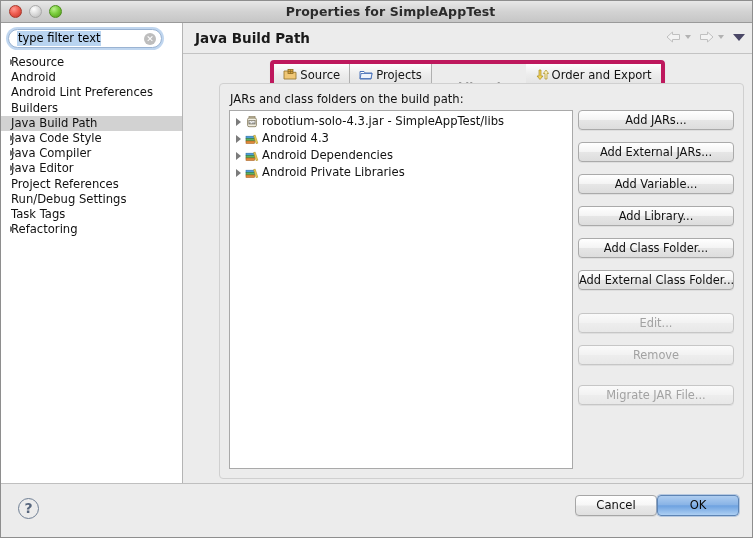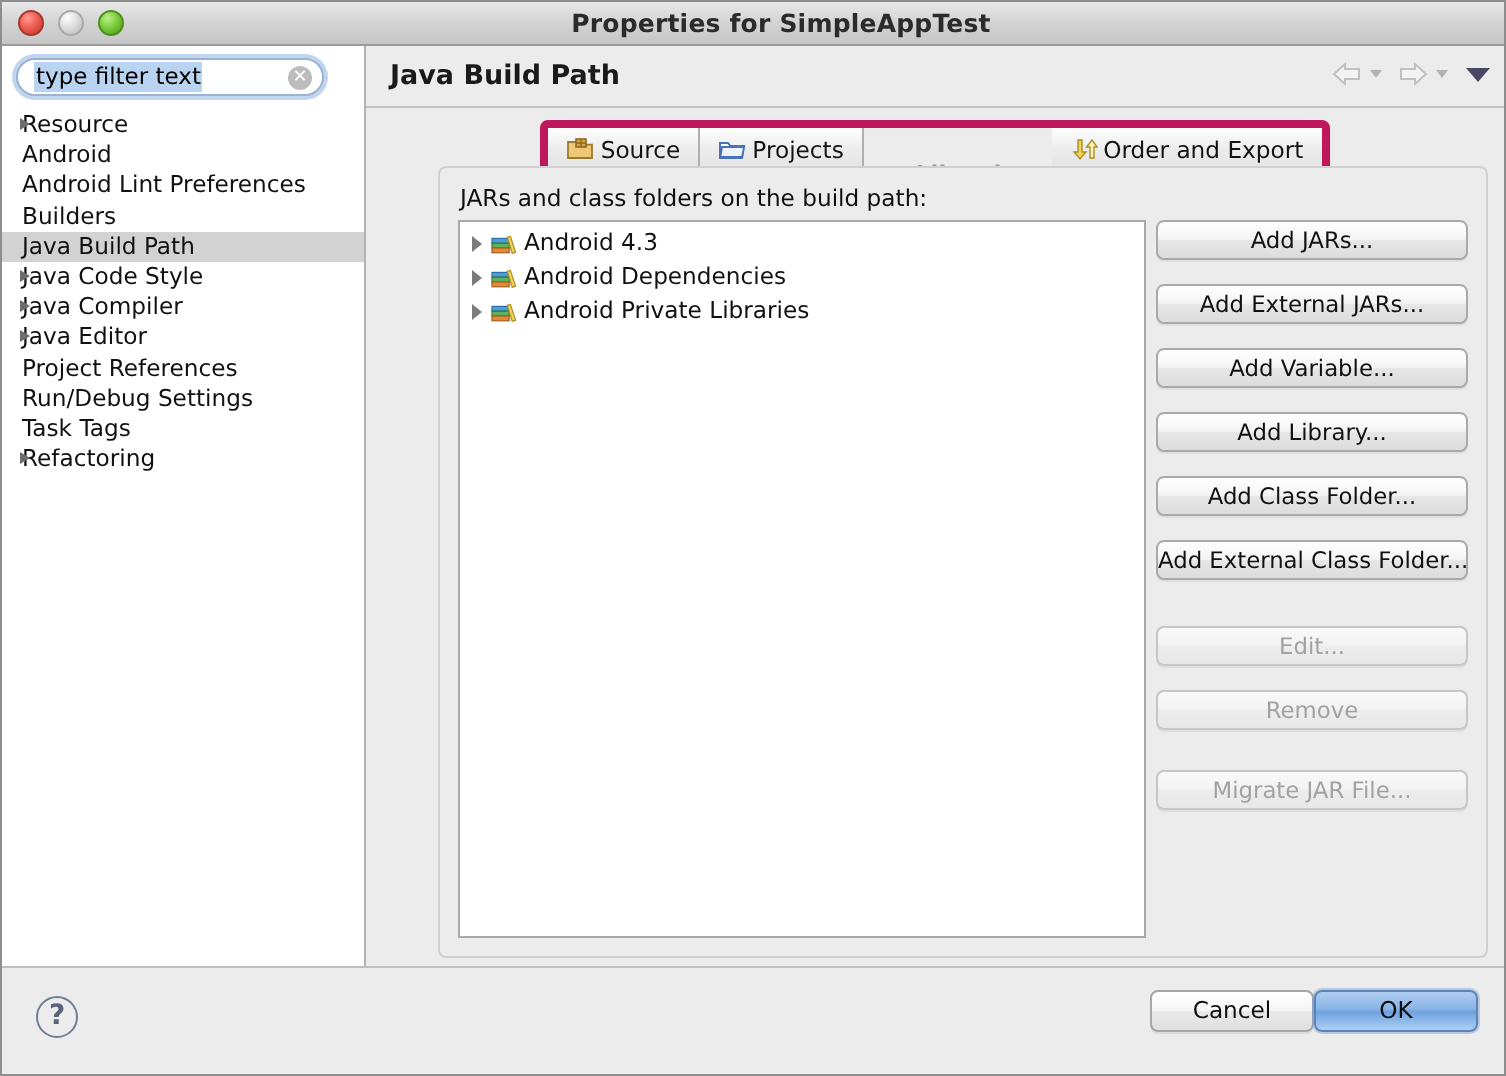--- a/index.html
+++ b/index.html
@@ -503,20 +503,32 @@
       </div>
 
       <div class="group">
         <div class="group-label">JARs and class folders on the build path:</div>
 
         <div class="list-box">
           <div class="list-row">
             <span class="row-twisty"></span>
             <span class="row-icon">
               <svg width="14" height="14" viewBox="0 0 14 14">
+                <rect x="4" y="1.5" width="6" height="1.6" fill="#d6cdb4" stroke="#8b8165" stroke-width="0.7"></rect>
+                <rect x="2.6" y="3.1" width="8.8" height="8.6" rx="1.4" fill="#f2efe2" stroke="#8b8165" stroke-width="0.9"></rect>
+                <rect x="3.9" y="5.6" width="6.2" height="3.4" fill="#ffffff" stroke="#6f6a58" stroke-width="0.7"></rect>
+                <text x="7" y="8.5" font-size="3.3" text-anchor="middle" fill="#3b3b3b" font-family="DejaVu Sans, sans-serif">010</text>
+              </svg>
+            </span>
+            <span>robotium-solo-4.3.jar - SimpleAppTest/libs</span>
+          </div>
+          <div class="list-row">
+            <span class="row-twisty"></span>
+            <span class="row-icon">
+              <svg width="14" height="14" viewBox="0 0 14 14">
                 <rect x="1" y="4.2" width="8.6" height="2.4" fill="#4d9ed6" stroke="#2a6fa8" stroke-width="0.6"></rect>
                 <rect x="1" y="6.6" width="8.6" height="2.4" fill="#5fb35f" stroke="#357a35" stroke-width="0.6"></rect>
                 <rect x="1" y="9" width="8.6" height="2.4" fill="#e08b3a" stroke="#a75f1c" stroke-width="0.6"></rect>
                 <path d="M10.2 3.2 L12.8 11.2 L11.1 11.6 L8.6 3.6 Z" fill="#f2d25a" stroke="#a98e20" stroke-width="0.6"></path>
               </svg>
             </span>
             <span>Android 4.3</span>
           </div>
           <div class="list-row">
             <span class="row-twisty"></span>

